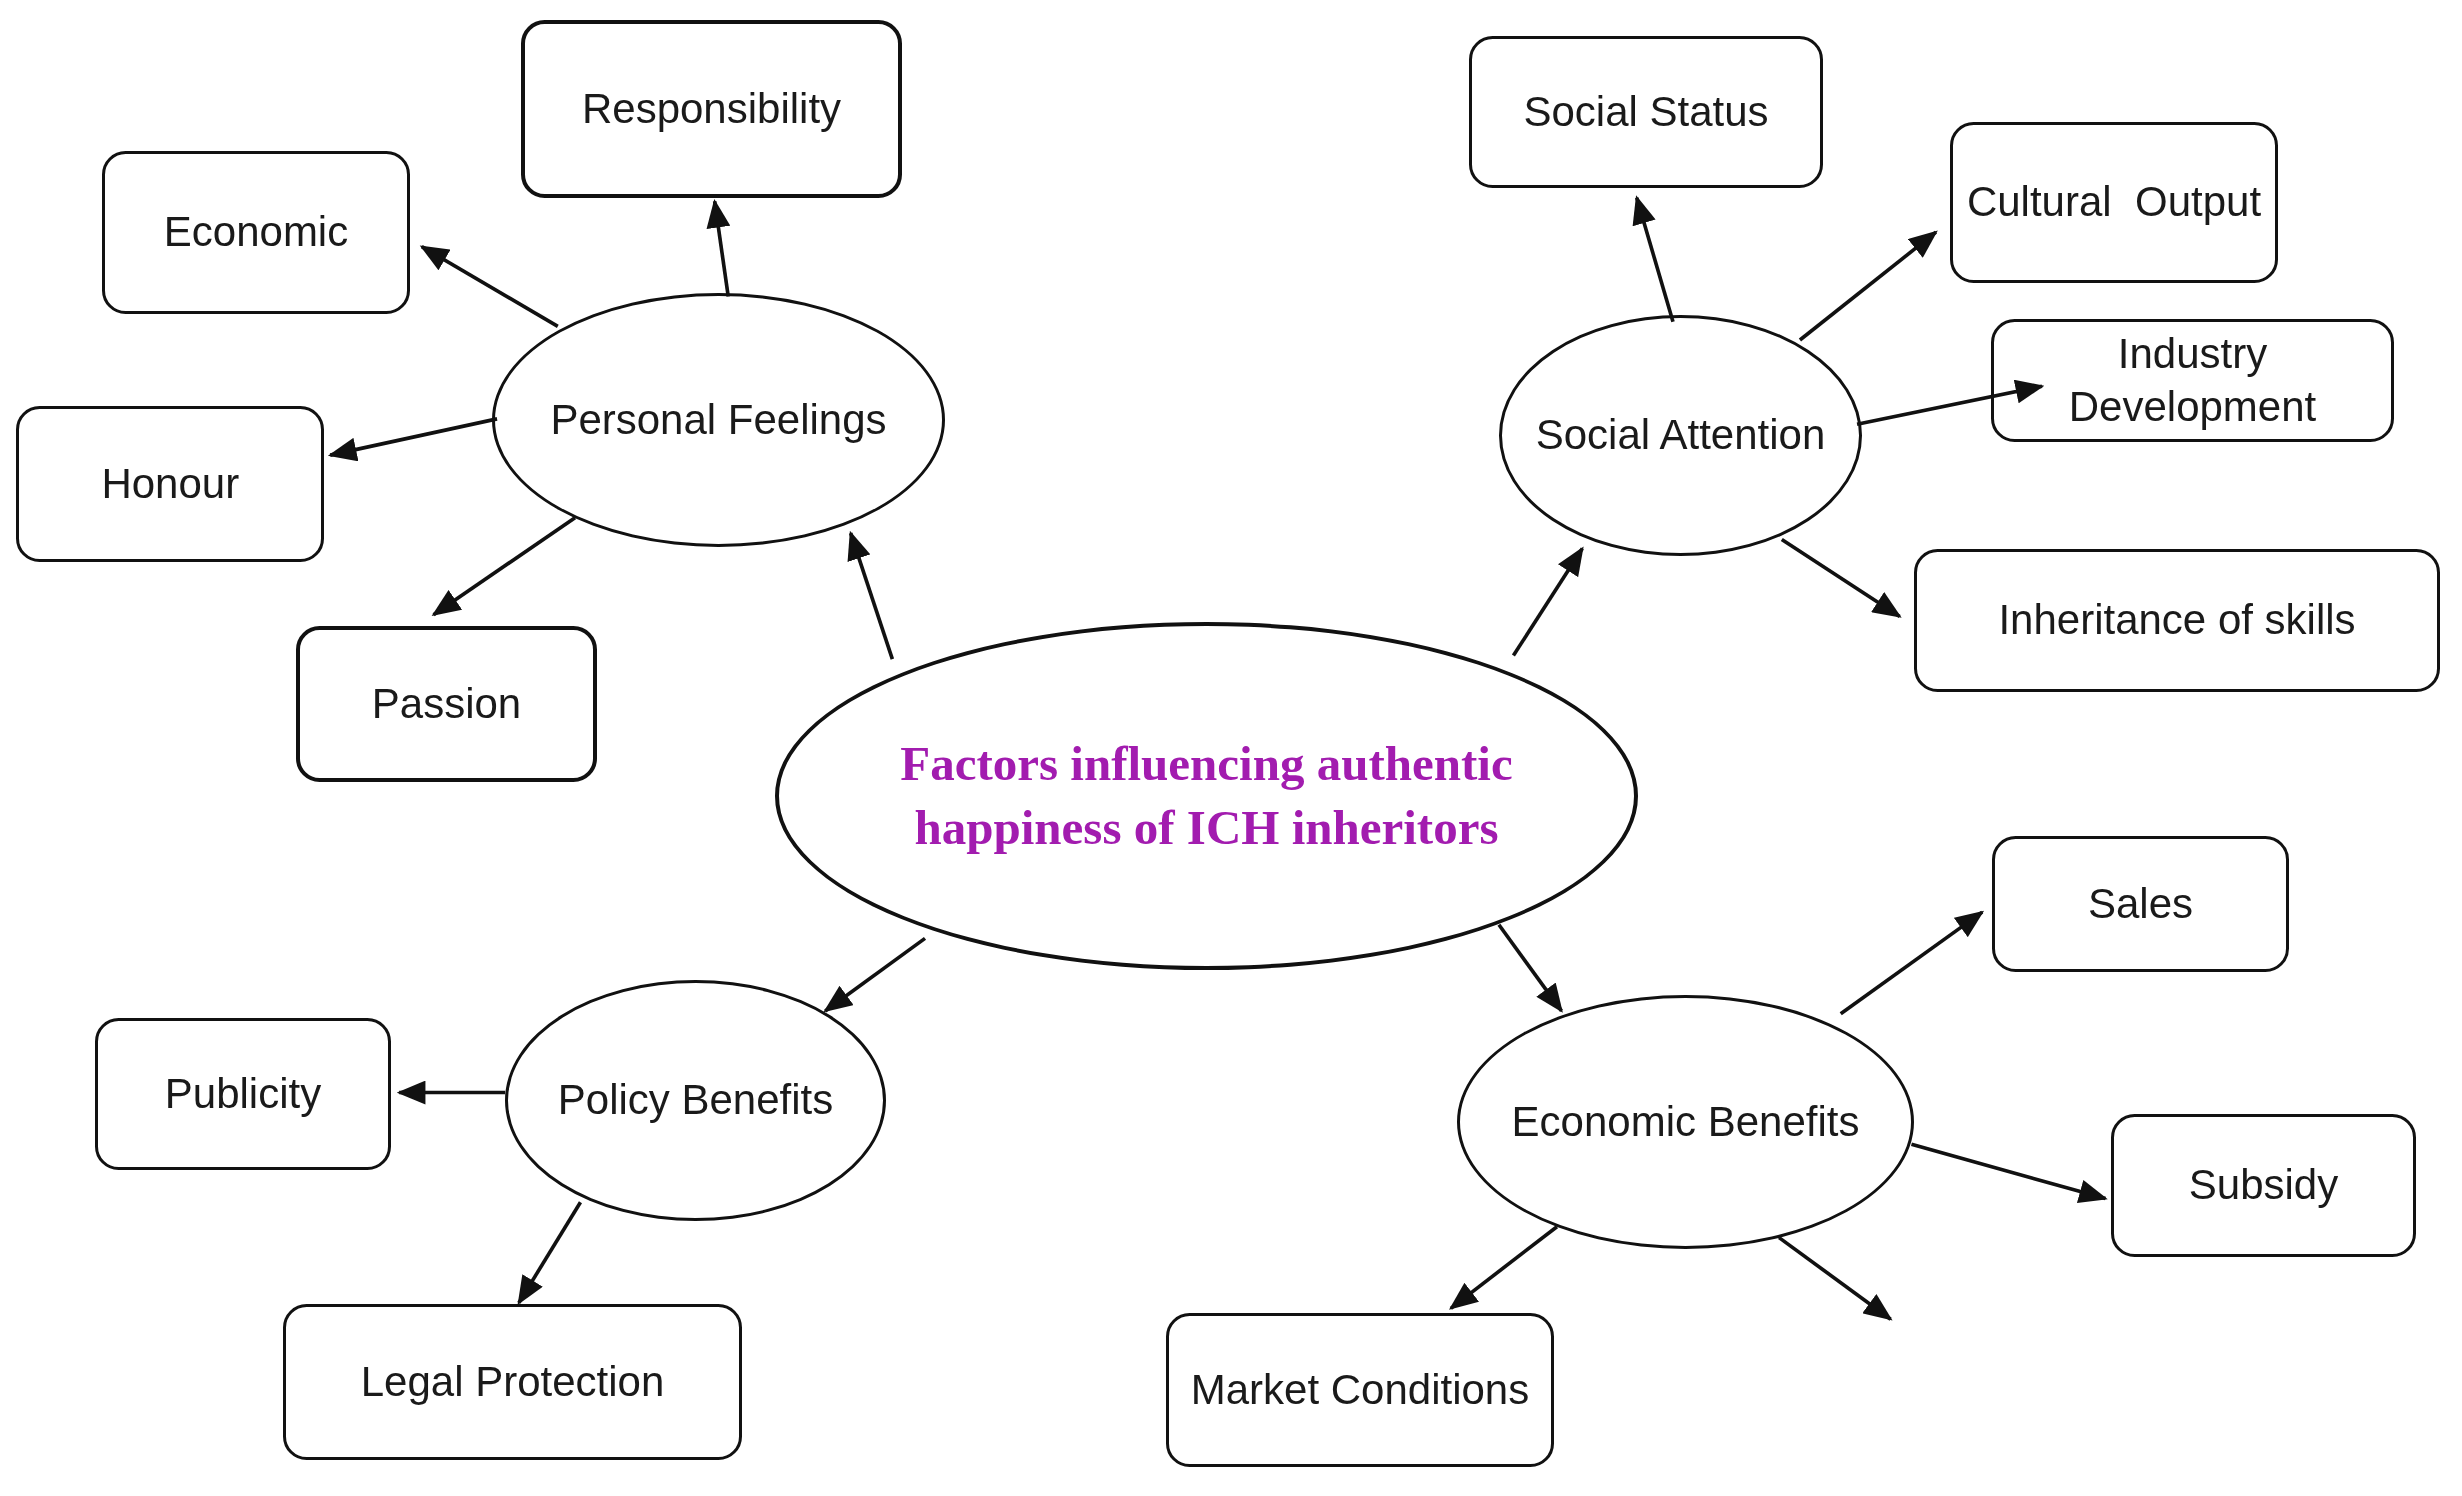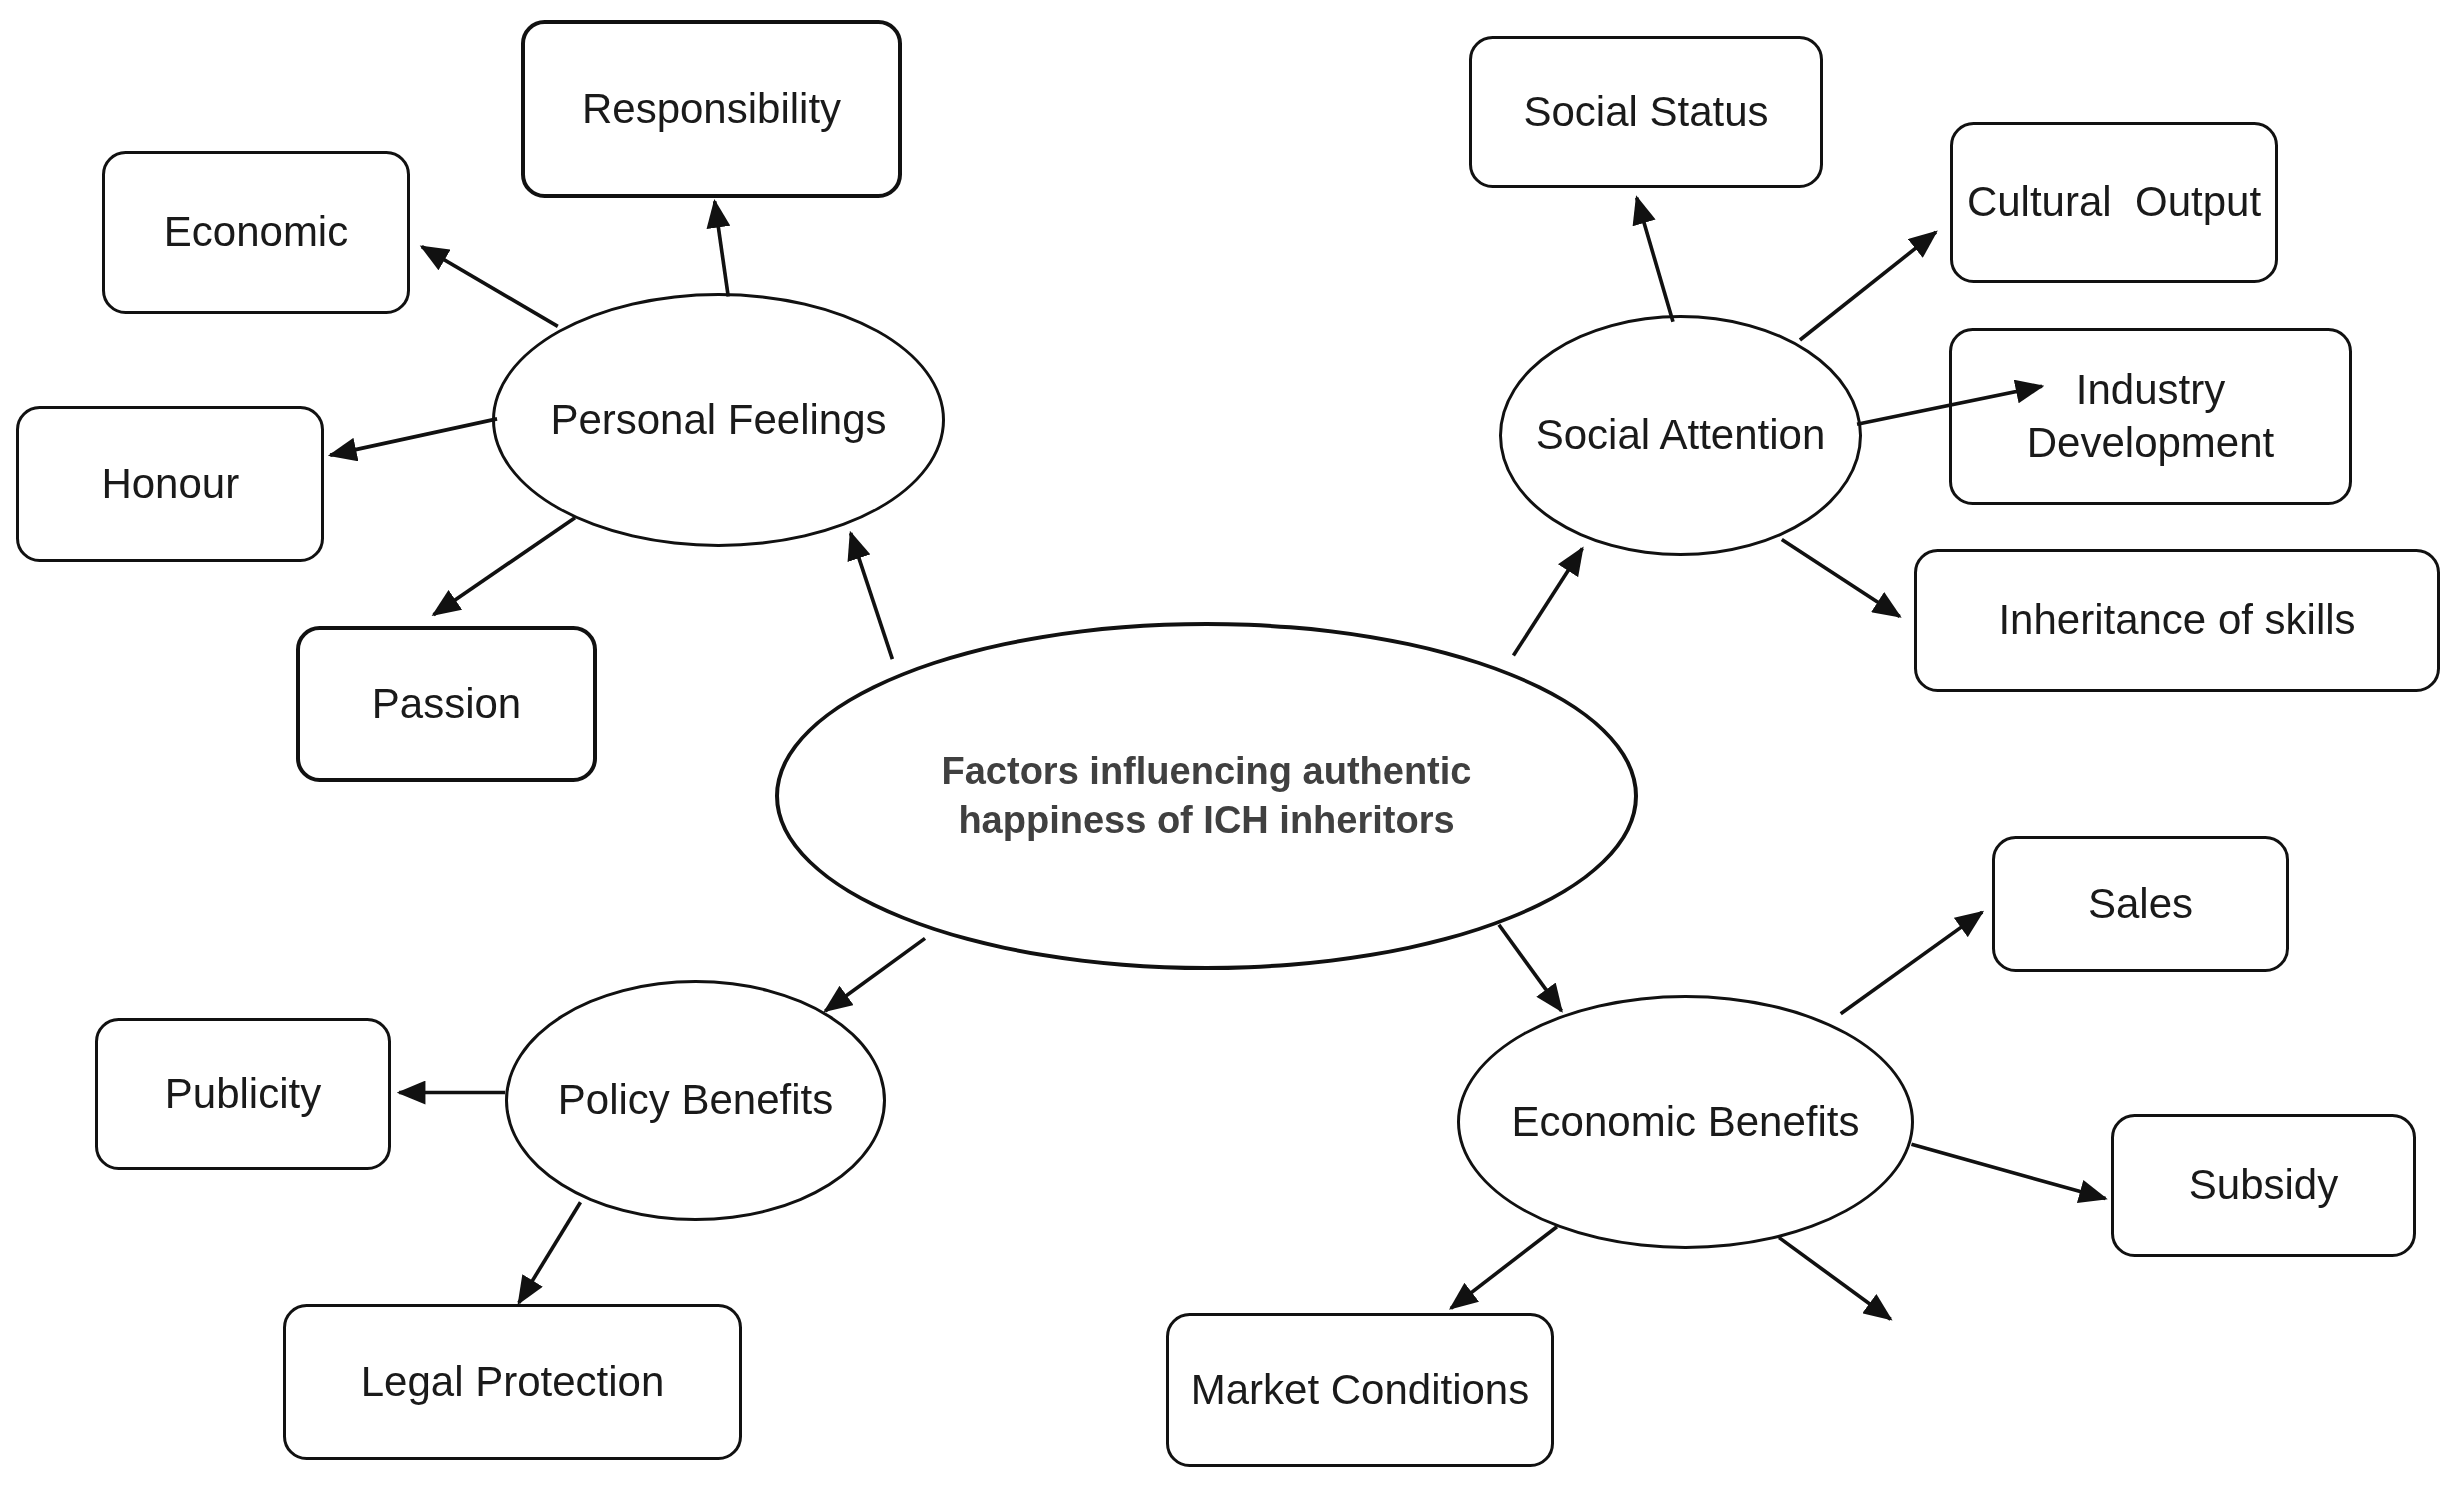--- a/index.html
+++ b/index.html
@@ -26,25 +26,26 @@
   .box { border-radius: 23.6px; }
   .ellipse { border-radius: 50%; }
   .label {
     font-size: 42px;
     line-height: 1.25;
     white-space: pre-wrap;
     padding: 0 12.7px;
   }
   .center-ellipse { border-width: 4.5px; }
   .center-label {
-    font-size: 38px;
+    font-size: 49px;
     font-weight: bold;
-    color: #404040;
+    color: #a21caf;
     line-height: 1.3;
     white-space: pre-wrap;
+    font-family: Liberation Serif, serif;
   }
   .edges {
     position: absolute;
     left: 0; top: 0;
     width: 2462px;
     height: 1496px;
     z-index: 2;
     pointer-events: none;
   }
   .edges line { stroke: #111111; stroke-width: 4; }
@@ -69,21 +70,21 @@
   <div class="node ellipse" style="left:492px; top:293px; width:453px; height:254px;">
     <span class="label">Personal Feelings</span>
   </div>
 
   <div class="node box" style="left:1469px; top:36px; width:354px; height:152px;">
     <span class="label">Social Status</span>
   </div>
   <div class="node box" style="left:1950px; top:83px; width:328px; height:161px;margin-top:39px;">
     <span class="label">Cultural  Output</span>
   </div>
-  <div class="node box" style="left:1949px; top:319px; width:403px; height:177px;margin-top:9px;">
+  <div class="node box" style="left:1991px; top:319px; width:403px; height:123px;">
     <span class="label">Industry
 Development</span>
   </div>
   <div class="node box" style="left:1914px; top:549px; width:526px; height:143px;">
     <span class="label">Inheritance of skills</span>
   </div>
   <div class="node ellipse" style="left:1499px; top:315px; width:363px; height:241px;">
     <span class="label">Social Attention</span>
   </div>
 

